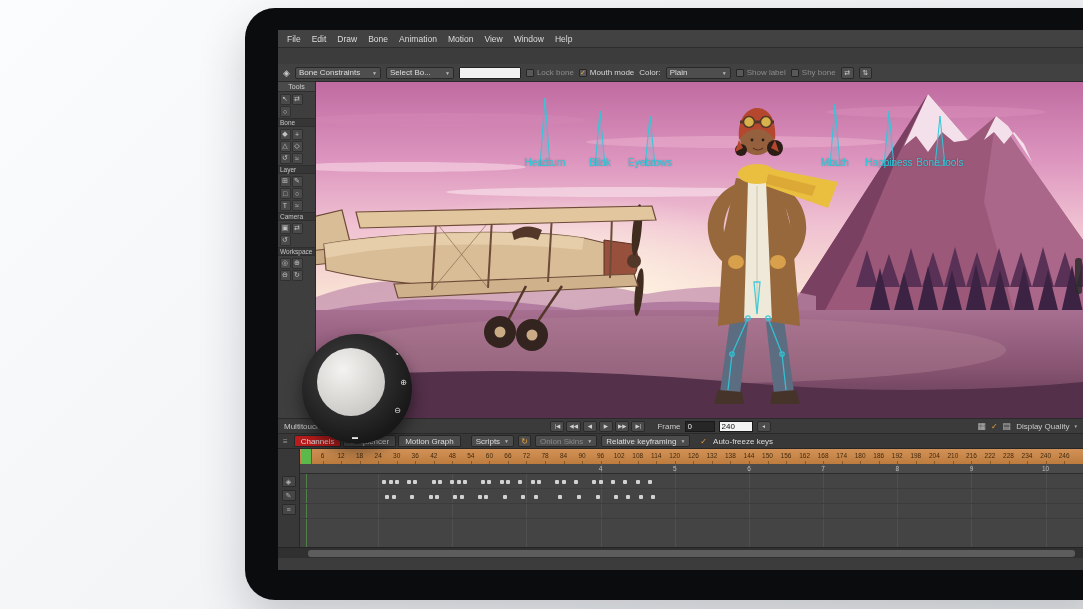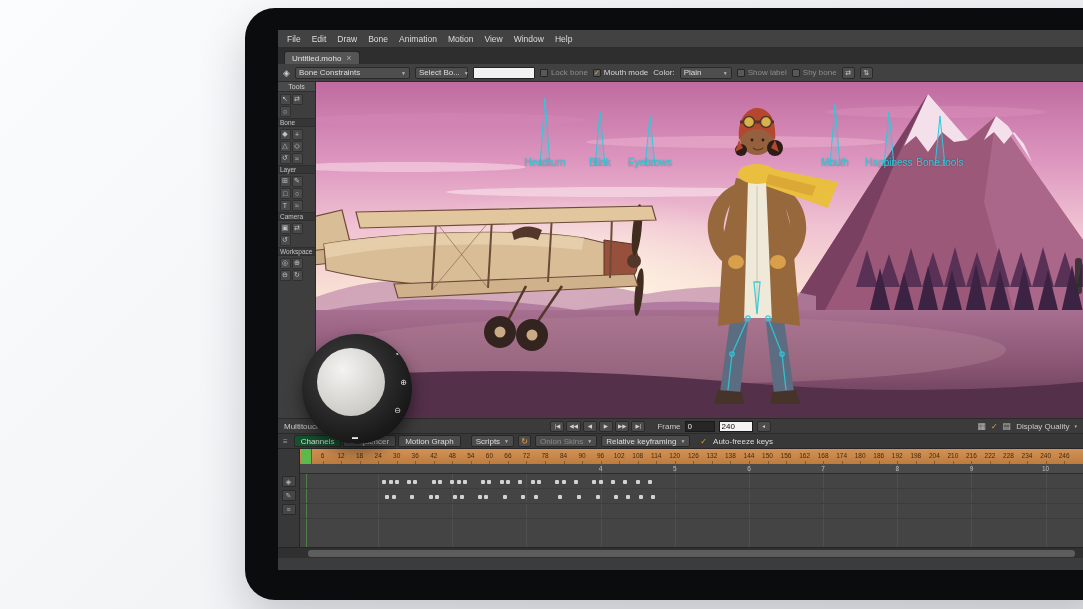--- a/index.html
+++ b/index.html
@@ -86,21 +86,21 @@
   .pb-ic{color:#b9b9b9;font-size:9px;line-height:1}
   .pb-check{color:#e8a33d;font-size:8px}
 
   
   .tl-tabsrow{position:absolute;left:0;top:404px;width:100%;height:15px;background:#383838;
               border-bottom:1px solid #262626;display:flex;align-items:center;gap:4px;
               padding:0 3px;font-size:8px}
   .tl-settings{color:#9f9f9f;font-size:8px;padding:0 2px}
   .tl-tab{height:12px;background:#4c4c4c;border:1px solid #272727;border-radius:2px 2px 0 0;
           padding:0 6px;display:flex;align-items:center;color:#ddd;white-space:nowrap}
-  .tl-tab.active{background:#14532d}
+  .tl-tab.active{background:#b91c1c}
   .tl-dd{height:12px;background:#4c4c4c;border:1px solid #272727;border-radius:2px;padding:0 4px;
          display:flex;align-items:center;gap:4px;color:#ddd;white-space:nowrap}
   .tl-dd.disabled{color:#8a8a8a}
   .caret2{font-size:5px;color:#b5b5b5}
   .loop-btn{width:13px;height:12px;background:#4c4c4c;border:1px solid #272727;border-radius:2px;
             color:#e8a33d;font-size:8px;display:flex;align-items:center;justify-content:center}
   .af-check{color:#e8a33d;font-size:8px;margin-left:6px}
   .af-label{color:#ddd;margin-left:2px}
 
   .ruler-row{position:absolute;left:0;top:419px;width:100%;height:15px}
@@ -146,48 +146,42 @@
         <div class="menu-item">Edit</div>
         <div class="menu-item">Draw</div>
         <div class="menu-item">Bone</div>
         <div class="menu-item">Animation</div>
         <div class="menu-item">Motion</div>
         <div class="menu-item">View</div>
         <div class="menu-item">Window</div>
         <div class="menu-item">Help</div>
       </div>
 
-    <div class="tabbar">
-      <div class="doc-tab">
-        <span>Untitled.moho</span>
-        <span class="tab-close">×</span>
-      </div>
-    </div>
 
     <div class="toolbar">
       <span class="tb-icon">◈</span>
-      <div class="dd" style="width:115px">
+      <div class="dd" style="width:86px">
         <span>Bone Constraints</span>
         <span class="caret">▼</span>
       </div>
-      <div class="dd" style="width:53px">
+      <div class="dd" style="width:68px">
         <span>Select Bo...</span>
         <span class="caret">▼</span>
       </div>
       <input class="tb-input" value="" style="">
       <label class="chk disabled">
         <span class="box"></span>
         <span>Lock bone</span>
       </label>
       <label class="chk">
         <span class="box">✓</span>
         <span>Mouth mode</span>
       </label>
       <span>Color:</span>
-      <div class="dd" style="width:52px">
+      <div class="dd" style="width:65px">
         <span>Plain</span>
         <span class="caret">▼</span>
       </div>
       <label class="chk disabled">
         <span class="box"></span>
         <span>Show label</span>
       </label>
       <label class="chk disabled">
         <span class="box"></span>
         <span>Shy bone</span>

